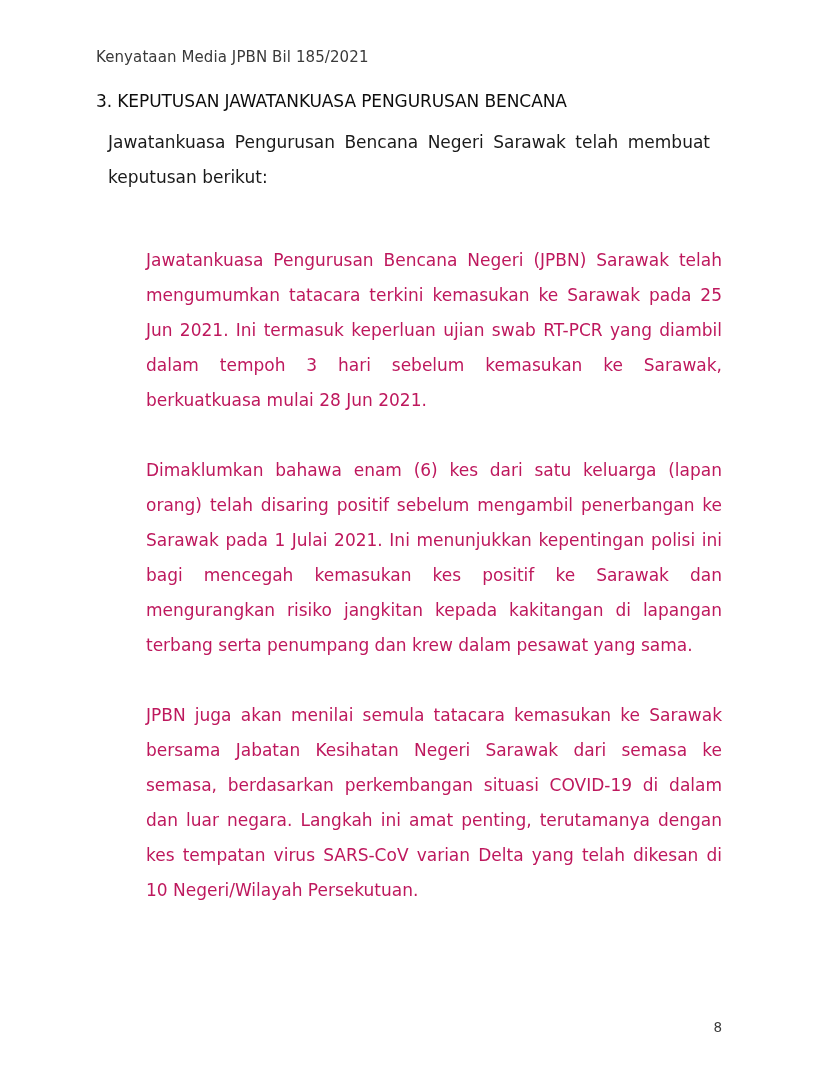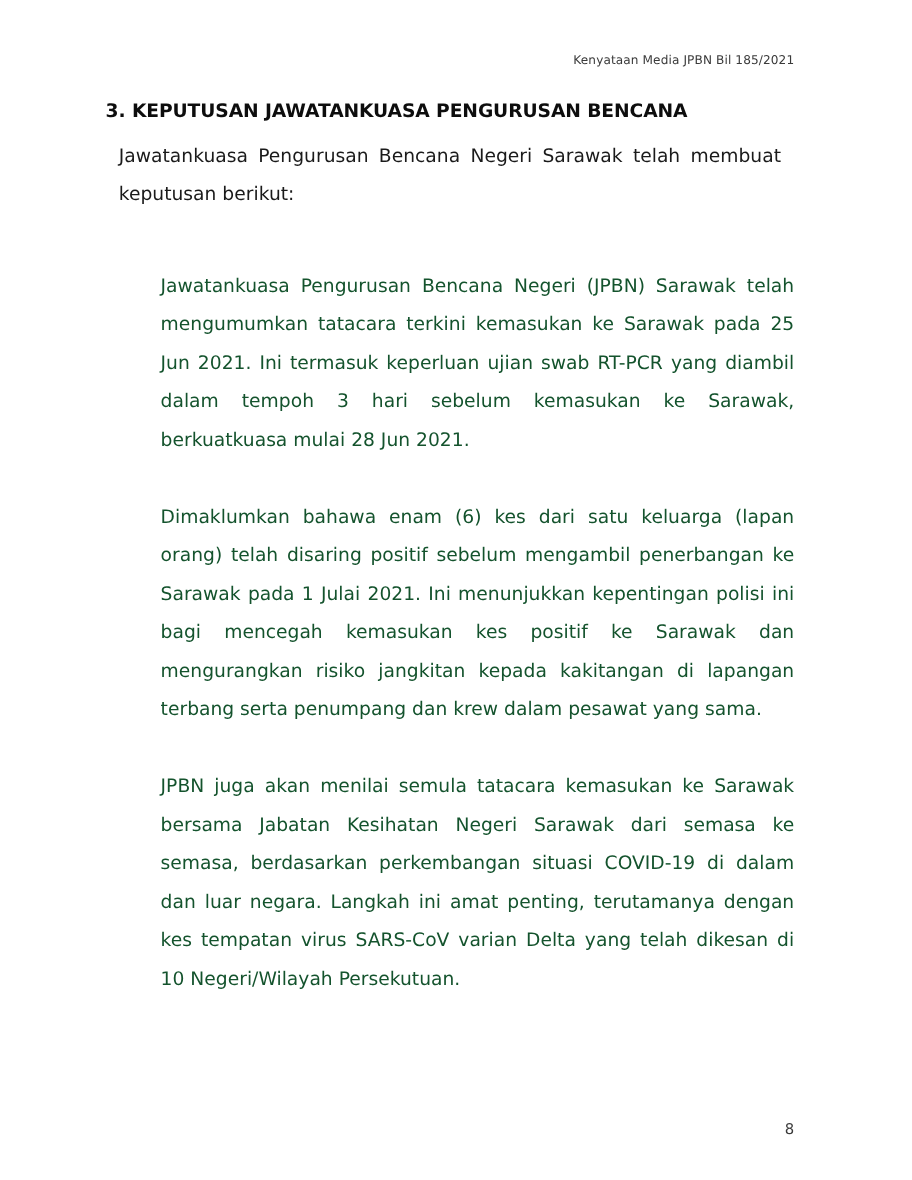--- a/index.html
+++ b/index.html
@@ -19,38 +19,37 @@
     color: #1a1a1a;
     box-sizing: border-box;
   }
 
   
   .doc-header {
     position: absolute;
     top: 48px;
     left: 96px;
     right: 107px;
-    text-align: right;
-    font-size: 11px;
+    font-size: 15px;
     letter-spacing: 0.1px;
     color: #3a3a3a;
     white-space: nowrap;
   }
 
   
   .body-area {
     position: absolute;
     top: 90px;
     left: 96px;
     width: 626px;
   }
 
   .section-title {
     font-size: 17px;
-    font-weight: bold;
+    font-weight: normal;
     color: #0d0d0d;
     letter-spacing: -0.1px;
     line-height: 1.35;
     margin: 0 0 6px 0;
   }
 
   .lead-para {
     font-size: 17px;
     line-height: 35px;
     text-align: justify;
@@ -77,21 +76,21 @@
   .sub-body {
     padding-left: 20px;
   }
 
   .sub-para {
     font-size: 17px;
     line-height: 35px;
     text-align: justify;
     text-justify: inter-word;
     margin: 0 0 35px 0;
-    color: #14532d;
+    color: #be185d;
   }
   .sub-para:last-child {
     margin-bottom: 4px;
   }
   .sub-para.last-line-natural {
     text-align-last: left;
   }
 
   
   .page-number {

